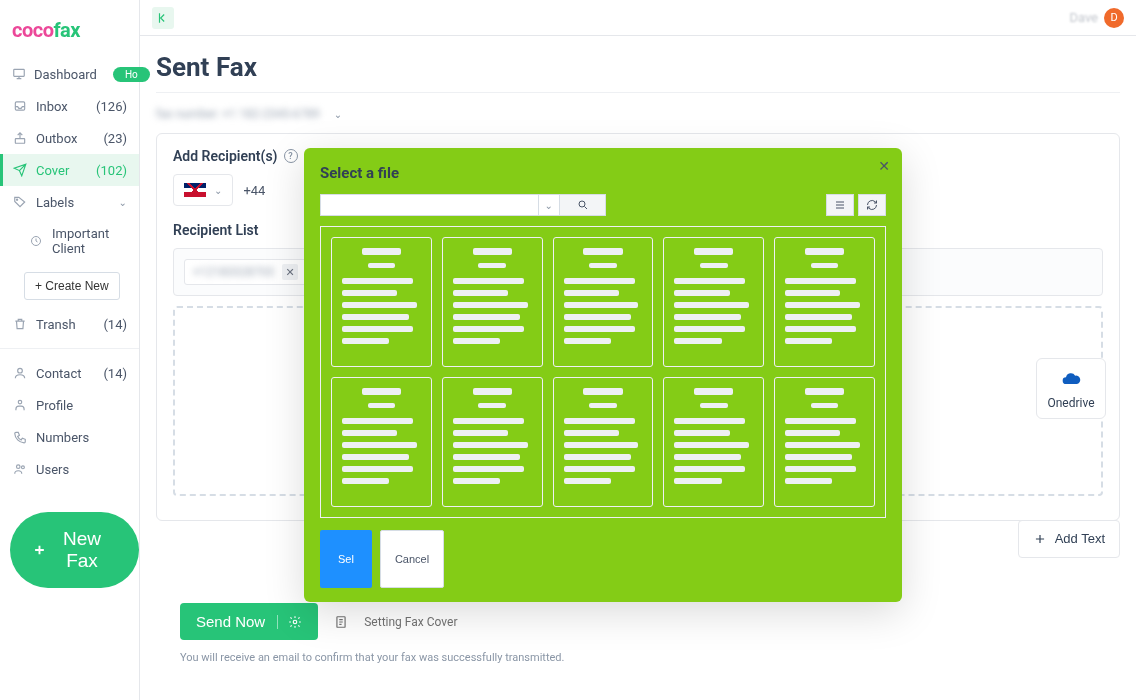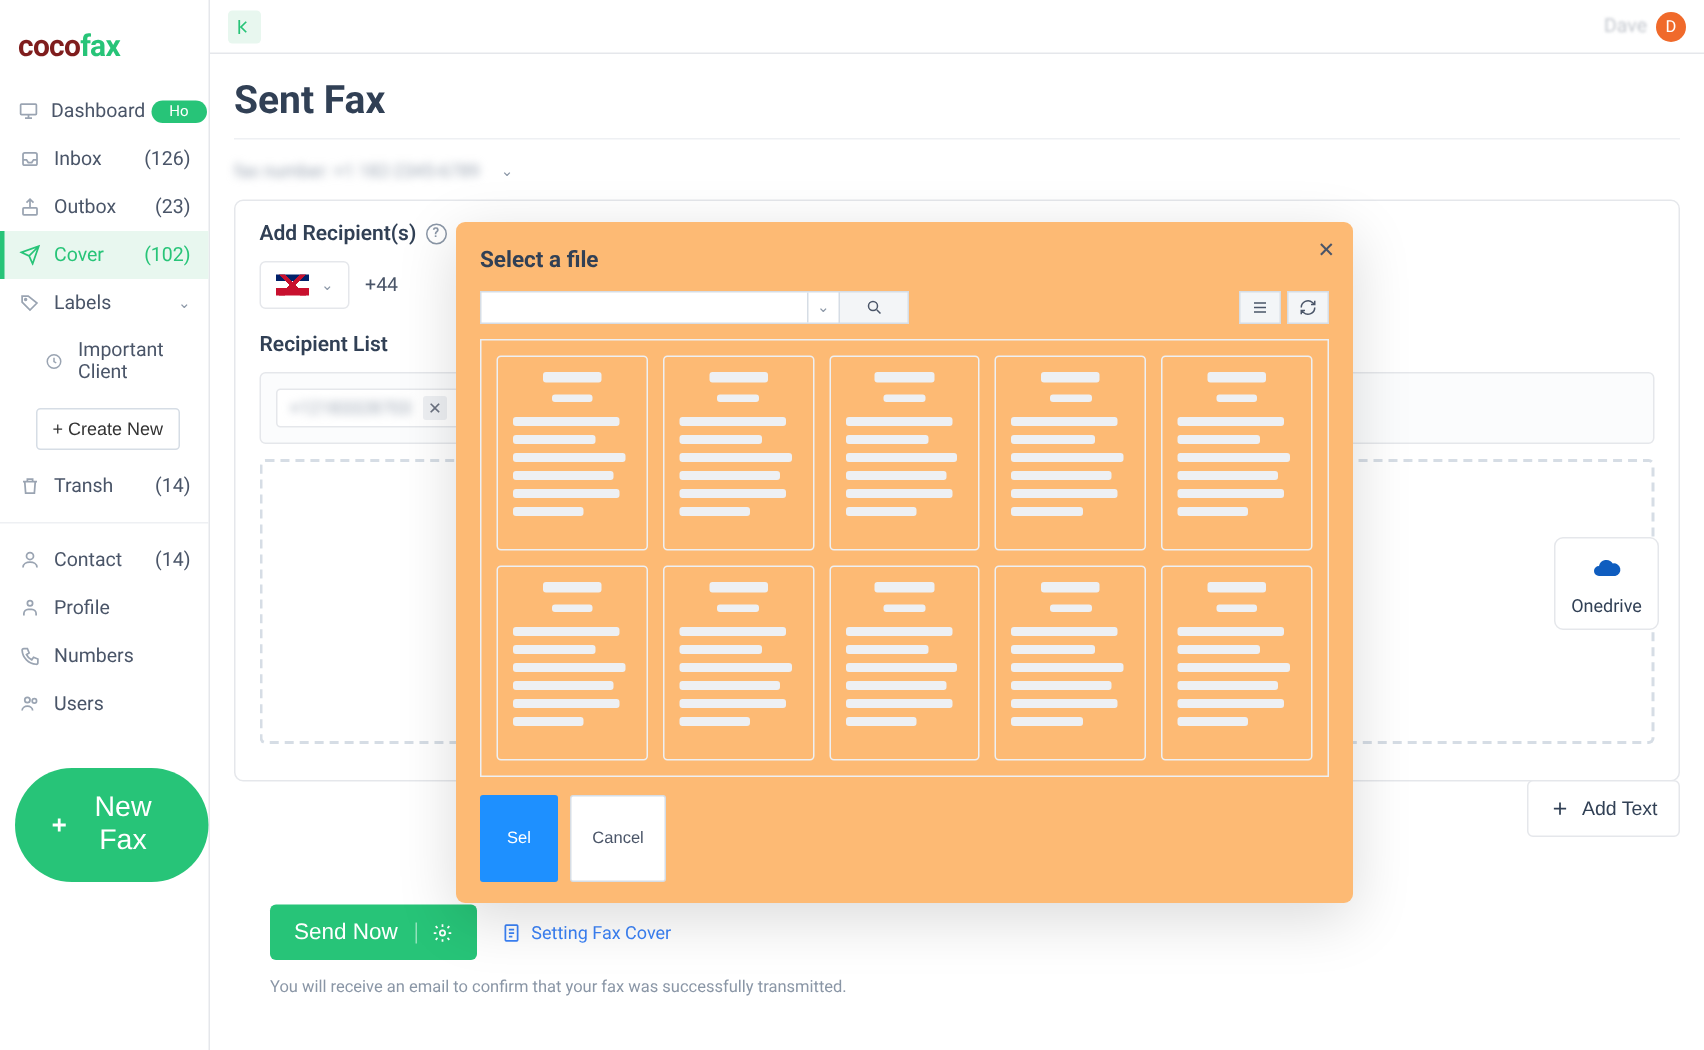--- a/index.html
+++ b/index.html
@@ -1,19 +1,19 @@
 <!DOCTYPE html>
 <html><head>
 <meta charset="utf-8">
 <style>
 * { box-sizing: border-box; margin: 0; padding: 0; }
 body { font-family: -apple-system, BlinkMacSystemFont, "Segoe UI", Roboto, sans-serif; background: #fff; color: #333; font-size: 13px; width: 1136px; height: 700px; overflow: hidden; position: relative; }
 .sidebar { position: absolute; left: 0; top: 0; width: 140px; height: 700px; border-right: 1px solid #e5e7eb; background: #fff; }
 .logo { padding: 18px 12px 12px; font-size: 20px; font-weight: 700; letter-spacing: -0.5px; }
-.logo-coco { color: #7f1d1d; }
+.logo-coco { color: #ec4899; }
 .logo-fax { color: #27c478; }
 .nav { margin-top: 4px; }
 .nav-item { display: flex; align-items: center; padding: 8px 12px; color: #4a5568; cursor: pointer; position: relative; }
 .nav-item.active { background: #e8f7ef; color: #27c478; }
 .nav-item.active::before { content:""; position:absolute; left:0; top:0; bottom:0; width:3px; background:#27c478; }
 .nav-icon { width: 16px; height: 16px; margin-right: 8px; display: inline-flex; align-items:center; justify-content:center; color: #9aa4b2; }
 .nav-item.active .nav-icon { color:#27c478; }
 .nav-label { flex:1; font-size: 13px; }
 .nav-count { font-size: 13px; margin-left: 16px; }
 .nav-sub { padding-left: 28px; }
@@ -45,27 +45,27 @@
 .chip-x { width:16px; height:16px; background:#eef0f3; border-radius:2px; display:flex; align-items:center; justify-content:center; color:#6b7280; font-size:11px; cursor:pointer; }
 .dropzone { border:2px dashed #d6dde5; border-radius:4px; height:190px; margin-bottom:6px; }
 .cloud-tile { position:absolute; right:30px; top:358px; width:70px; text-align:center; }
 .cloud-tile .tile-box { border:1px solid #e5e7eb; border-radius:6px; padding:10px 6px 8px; background:#fff; }
 .cloud-tile svg { color:#0f5dbf; }
 .cloud-tile .tile-label { font-size:12px; color:#314055; margin-top:4px; line-height:1.2; }
 .add-text-btn { position:absolute; right:16px; top:520px; border:1px solid #e5e7eb; border-radius:4px; background:#fff; padding:10px 14px; display:flex; align-items:center; gap:8px; cursor:pointer; color:#314055; font-size:13px; }
 .send-row { position:absolute; left:180px; bottom:60px; display:flex; align-items:center; gap:16px; }
 .send-btn { background:#27c478; color:#fff; border:none; border-radius:4px; padding:10px 16px; font-size:15px; font-weight:500; display:flex; align-items:center; cursor:pointer; }
 .send-gear { border-left:1px solid rgba(255,255,255,.5); margin-left:12px; padding-left:10px; display:flex; align-items:center; }
-.setting-cover { display:flex; align-items:center; gap:6px; color:#3b82f6; font-size:12px; cursor:pointer; }
+.setting-cover { display:flex; align-items:center; gap:16px; color:#737373; font-size:12px; cursor:pointer; }
 .confirm-text { position:absolute; left:180px; bottom:36px; color:#8a96a6; font-size:11px; }
-.badge-ho { background:#27c478; color:#fff; font-size:10px; border-radius:999px; padding:2px 12px; margin-left:4px; }
+.badge-ho { background:#27c478; color:#fff; font-size:10px; border-radius:999px; padding:2px 12px; margin-left:16px; }
 .chev { font-size:10px; color:#8a96a6; }
 
 
-.modal { position:absolute; left:304px; top:148px; width:598px; background:#fdba74; border-radius:6px; box-shadow:0 10px 40px rgba(0,0,0,0.15); padding:16px 16px 14px; }
+.modal { position:absolute; left:304px; top:148px; width:598px; background:#84cc16; border-radius:6px; box-shadow:0 10px 40px rgba(0,0,0,0.15); padding:16px 16px 14px; }
 .modal-title { font-weight:700; color:#314055; font-size:15px; margin-bottom:12px; }
 .modal-close { position:absolute; right:12px; top:10px; cursor:pointer; color:#4a5568; font-size:14px; }
 .modal-toolbar { display:flex; align-items:center; gap:0; margin-bottom:10px; }
 .modal-select { flex:0 0 240px; border:1px solid #d6dde5; height:22px; display:flex; align-items:center; padding:0 6px; font-size:11px; background:#fff; }
 .modal-sel-chev { margin-left:auto; border-left:1px solid #d6dde5; padding-left:6px; height:100%; display:flex; align-items:center; }
 .modal-search { width:46px; height:22px; border:1px solid #d6dde5; border-left:none; background:#f3f5f7; display:flex; align-items:center; justify-content:center; }
 .view-group { margin-left:auto; display:flex; gap:4px; }
 .view-btn { width:28px; height:22px; border:1px solid #d6dde5; background:#f3f5f7; display:flex; align-items:center; justify-content:center; cursor:pointer; }
 .files-frame { border:1px solid #eef0f3; padding:10px; }
 .files-grid { display:grid; grid-template-columns:repeat(5,1fr); gap:10px; }

